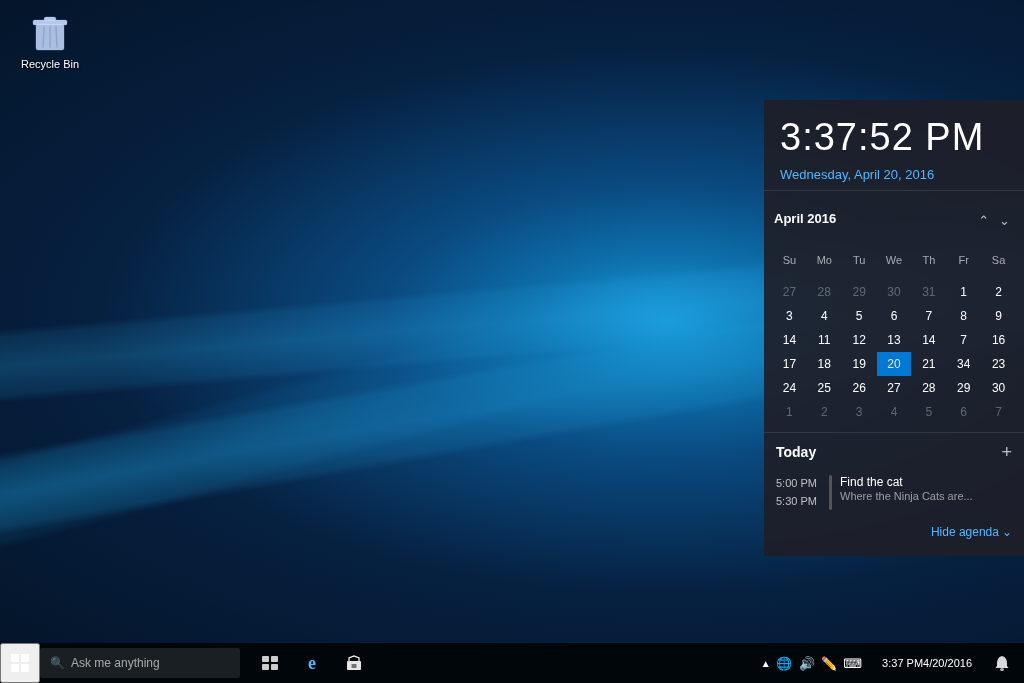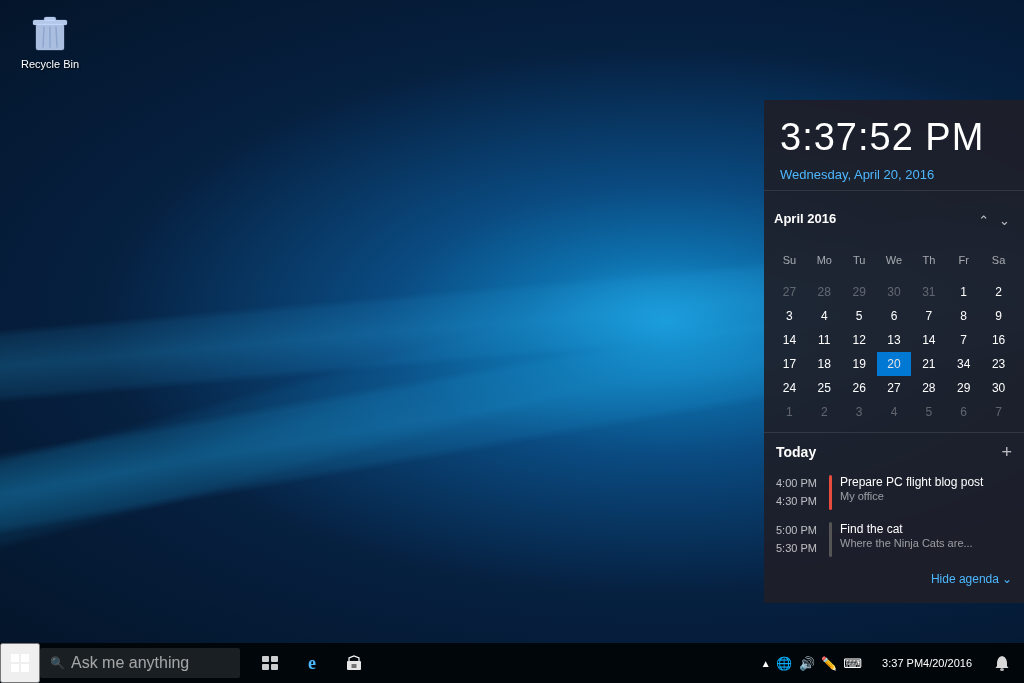--- a/index.html
+++ b/index.html
@@ -450,31 +450,20 @@
   </div>
 
   <div class="agenda-section">
     <div class="agenda-header">
       <span class="agenda-today-label">Today</span>
       <button class="agenda-add-btn">+</button>
     </div>
     <div id="agenda-events-container">
         <div class="agenda-event">
     <div class="agenda-time">
-      <div>4:00 PM</div>
-      <div>4:30 PM</div>
-    </div>
-    <div class="agenda-color-bar" style="background:#e74c3c;"></div>
-    <div class="agenda-event-info">
-      <div class="agenda-event-title">Prepare PC flight blog post</div>
-      <div class="agenda-event-location">My office</div>
-    </div>
-  </div>
-        <div class="agenda-event">
-    <div class="agenda-time">
       <div>5:00 PM</div>
       <div>5:30 PM</div>
     </div>
     <div class="agenda-color-bar" style="background:#555;"></div>
     <div class="agenda-event-info">
       <div class="agenda-event-title">Find the cat</div>
       <div class="agenda-event-location">Where the Ninja Cats are...</div>
     </div>
   </div>
       </div>
@@ -492,21 +481,21 @@
     <svg viewBox="0 0 18 18">
       <rect x="0" y="0" width="8" height="8" fill="white"></rect>
       <rect x="10" y="0" width="8" height="8" fill="white"></rect>
       <rect x="0" y="10" width="8" height="8" fill="white"></rect>
       <rect x="10" y="10" width="8" height="8" fill="white"></rect>
     </svg>
   </button>
 
   <div class="taskbar-search">
     <span class="taskbar-search-icon">🔍</span>
-    <span style="font-size:16px; color: rgba(255,255,255,0.6)">Ask me anything</span>
+    <span style="font-size:12px; color: rgba(255,255,255,0.6)">Ask me anything</span>
   </div>
 
   <div class="taskbar-icons">
     <div class="taskbar-icon-btn">
       <svg width="16" height="14" viewBox="0 0 16 14" fill="white">
         <rect x="0" y="0" width="7" height="6" rx="1" fill="white" opacity="0.8"></rect>
         <rect x="9" y="0" width="7" height="6" rx="1" fill="white" opacity="0.8"></rect>
         <rect x="0" y="8" width="7" height="6" rx="1" fill="white" opacity="0.8"></rect>
         <rect x="9" y="8" width="7" height="6" rx="1" fill="white" opacity="0.8"></rect>
       </svg>

